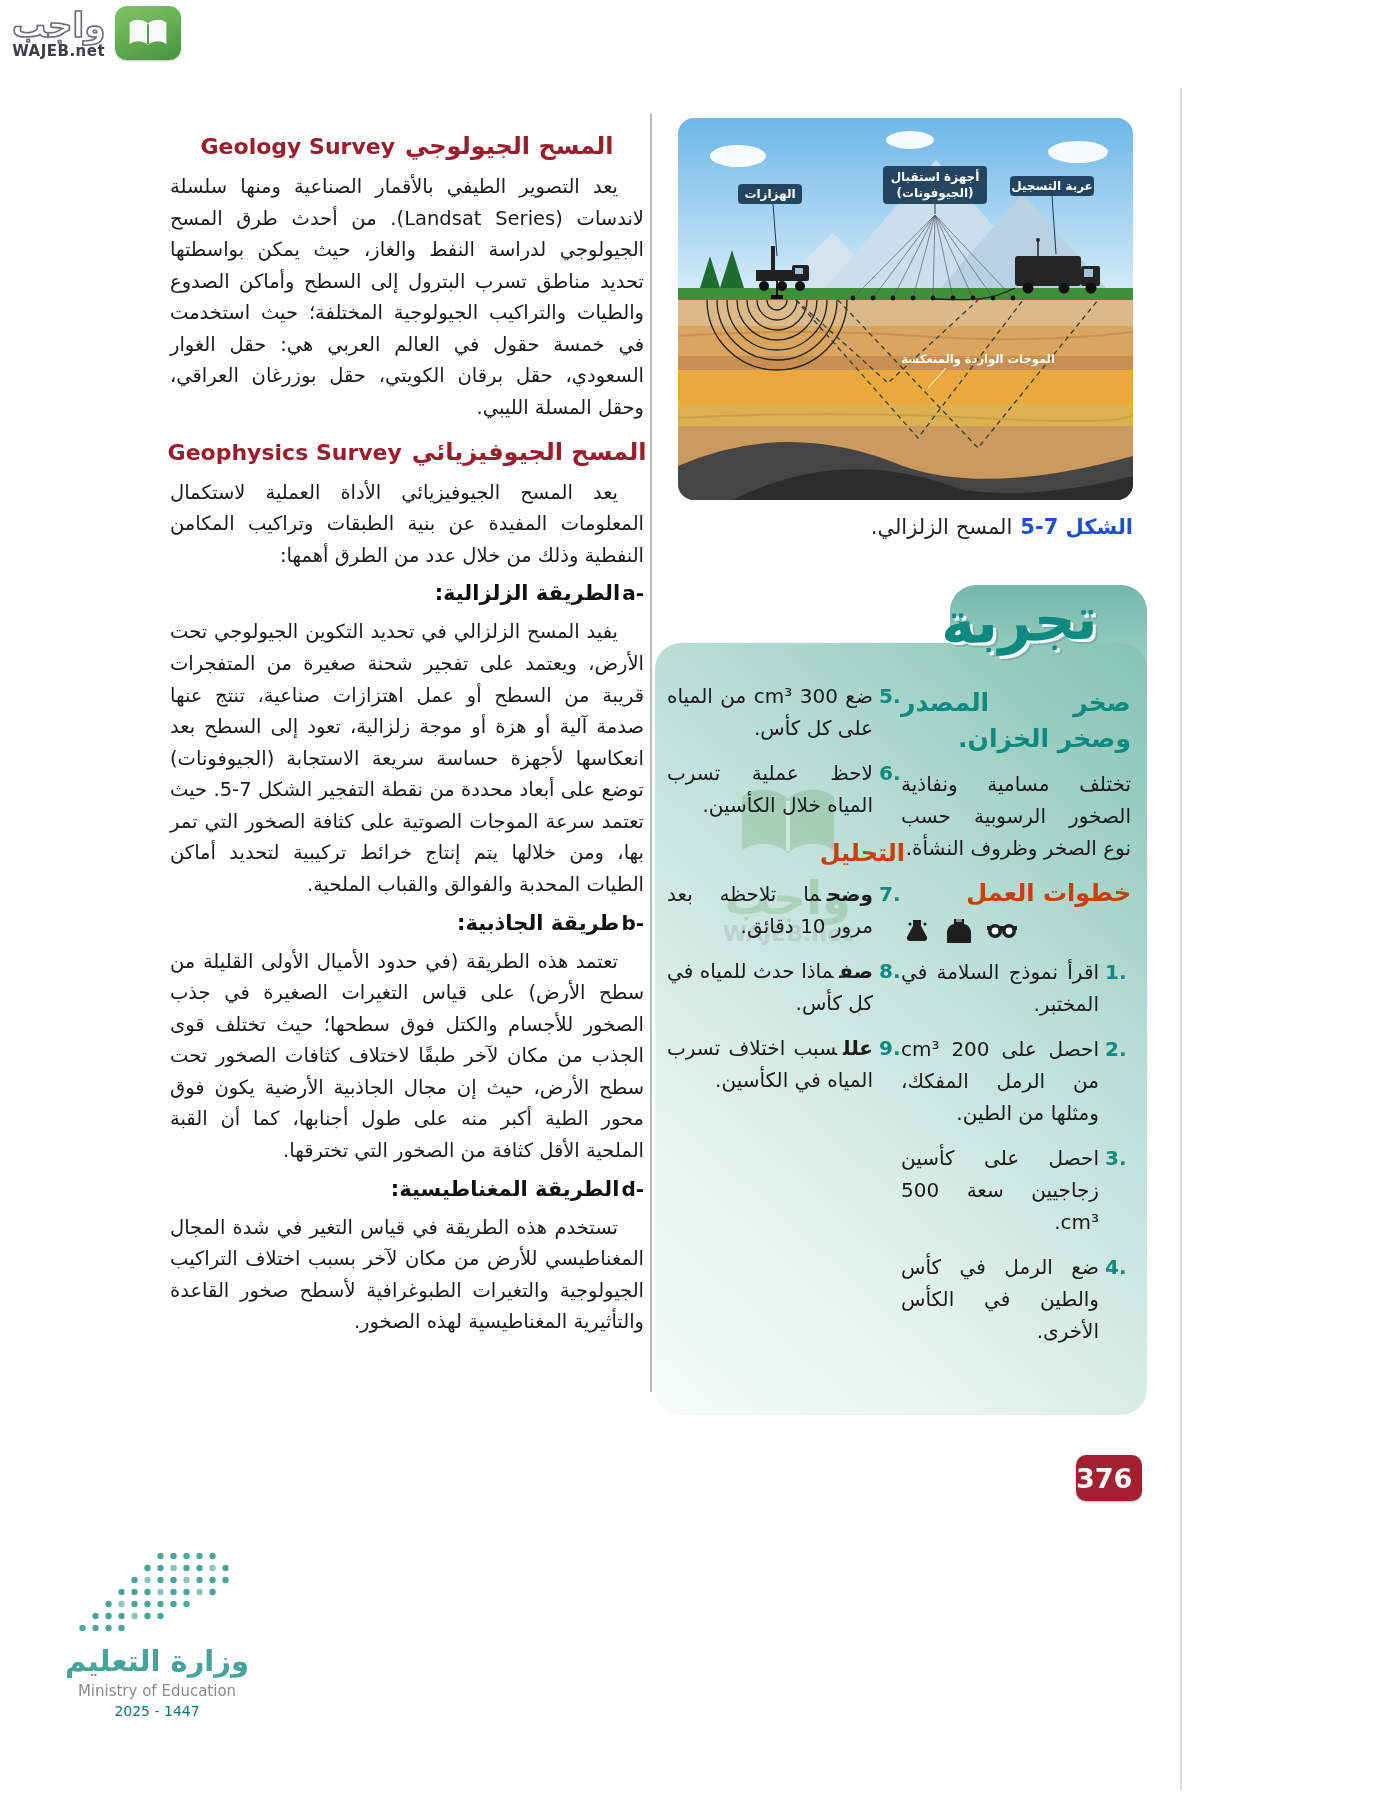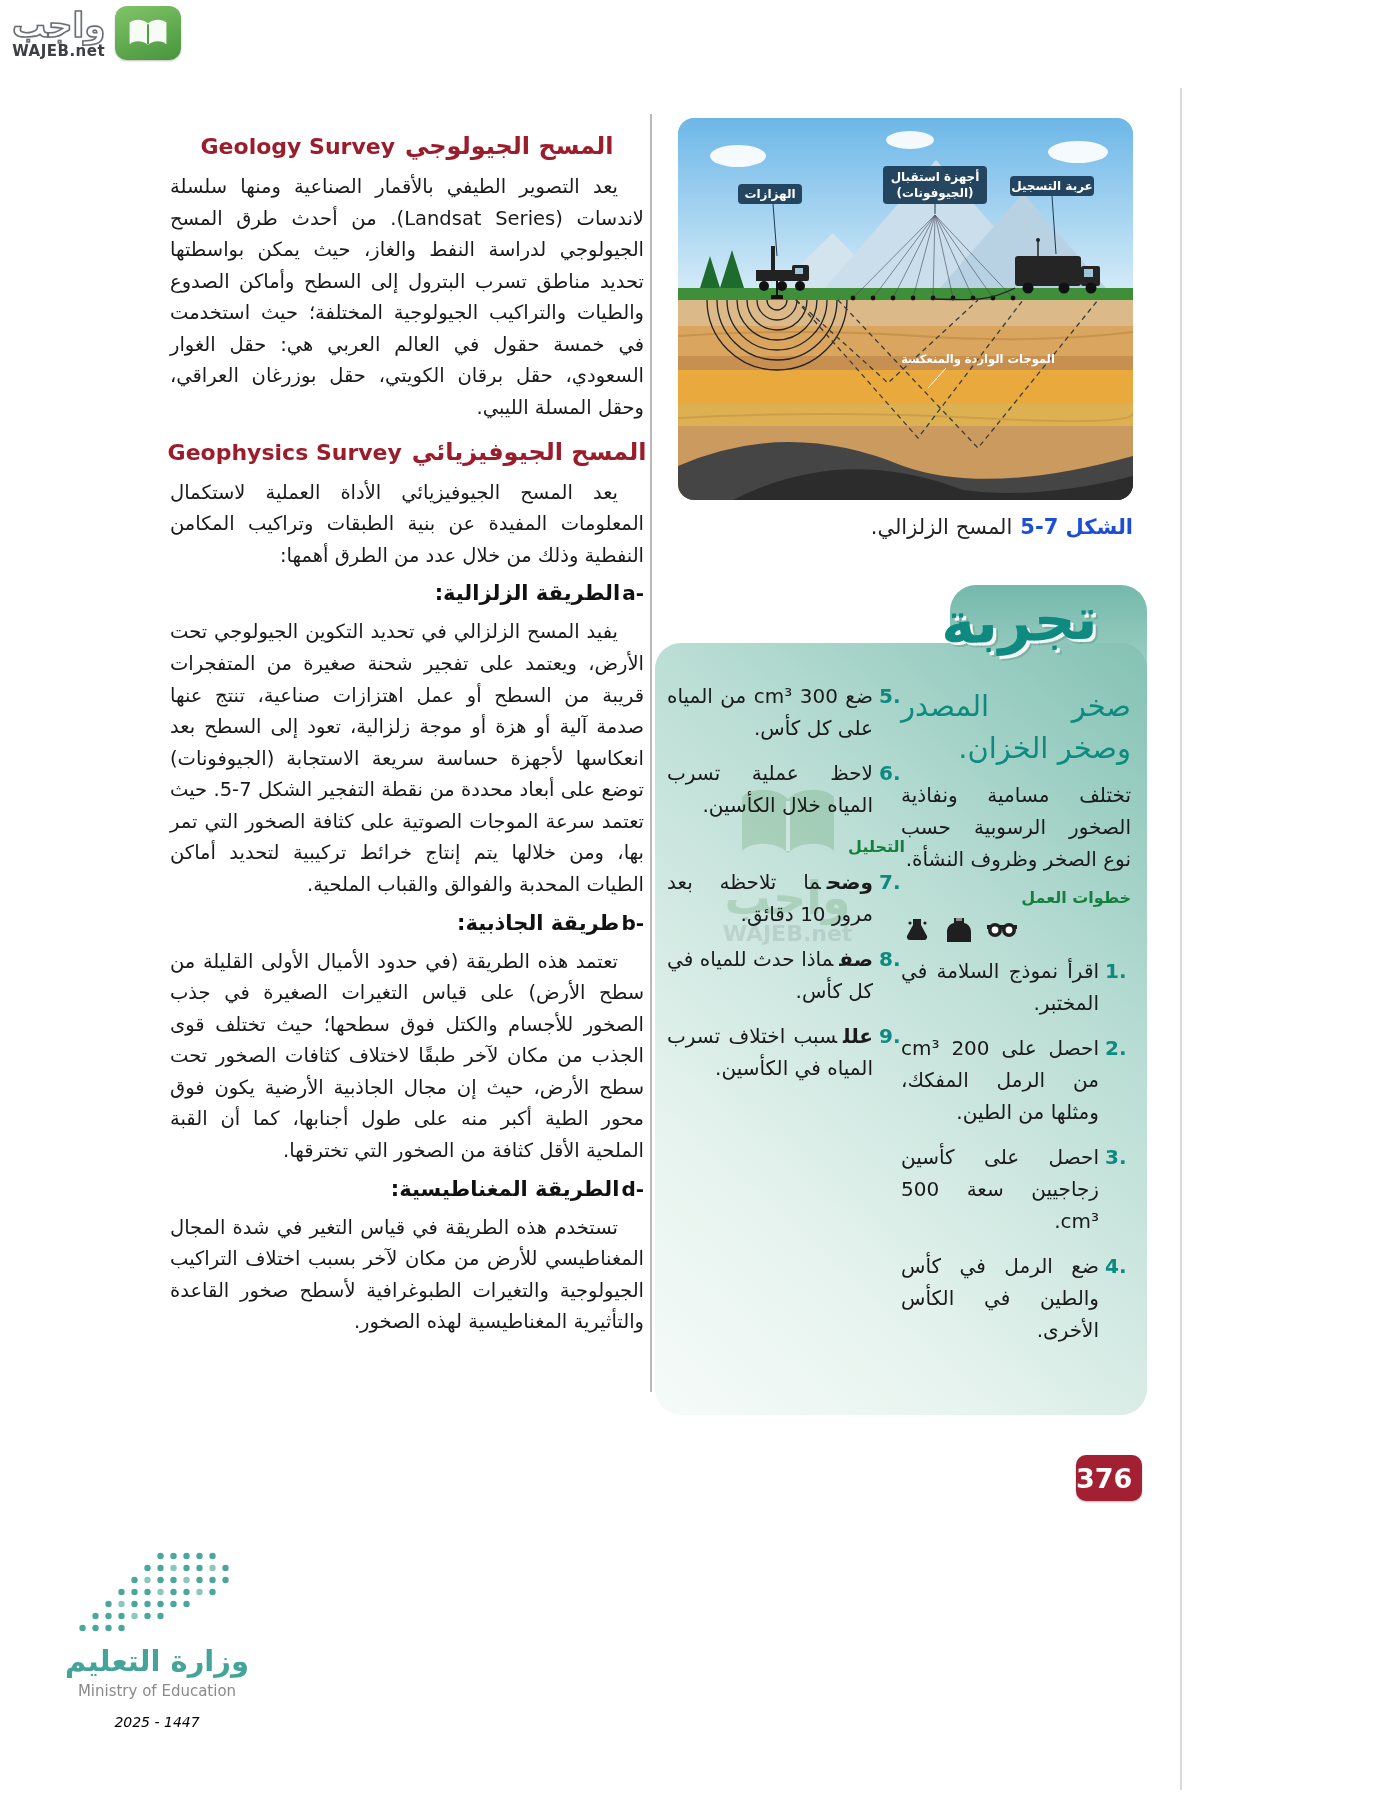--- a/index.html
+++ b/index.html
@@ -44,39 +44,39 @@
             background:linear-gradient(222deg,#84c2b4 0%,#b9ddd4 35%,#e6f3ee 75%,#f6fbf9 100%);}
   .exp-title{position:absolute;right:28px;top:2px;width:200px;text-align:center;font-size:58px;font-weight:bold;
              color:#0e8a80;transform:rotate(-2deg);
              text-shadow:3px 3px 0 rgba(255,255,255,.9),5px 5px 0 rgba(0,0,0,.12);}
   .exp-watermark{position:absolute;left:25px;top:190px;width:215px;opacity:.18;text-align:center;direction:ltr;}
   .exp-watermark .wm-ar{font-size:46px;font-weight:bold;color:#2f7d2c;line-height:1;}
   .exp-watermark .wm-en{font-size:22px;font-weight:bold;color:#6d7377;}
   .exp-col{position:absolute;text-align:justify;font-size:20px;line-height:1.6;}
   .exp-col.rightcol{right:16px;top:100px;width:230px;}
   .exp-col.leftcol{left:12px;top:95px;width:238px;}
-  .exp-subtitle{margin:0 0 10px;font-size:29px;line-height:1.45;font-weight:normal;color:#0e8a80;}
+  .exp-subtitle{margin:0 0 10px;font-size:25px;line-height:1.45;font-weight:bold;color:#0e8a80;}
   .exp-intro{margin:0 0 10px;}
-  .exp-h{margin:10px 0 6px;font-size:16px;font-weight:bold;color:#15803d;}
+  .exp-h{margin:10px 0 6px;font-size:24px;font-weight:bold;color:#c2410c;}
   .safety-icons{display:flex;gap:10px;margin:2px 0 12px;direction:ltr;}
   .step{display:flex;gap:6px;margin-bottom:13px;}
   .step .num{direction:ltr;min-width:26px;font-weight:bold;color:#0e8a80;}
   .step .txt{flex:1;}
   .step .lead{font-weight:bold;margin-inline-end:6px;}
 
   
   .pagenum{position:absolute;left:1076px;top:1455px;width:66px;height:46px;background:#a32033;
            border-radius:10px;display:flex;align-items:center;justify-content:flex-end;
            color:#fff;font-size:27px;font-weight:bold;box-shadow:0 1px 2px rgba(0,0,0,.3);}
 
   
   .moe{position:absolute;left:52px;top:1548px;width:210px;text-align:center;}
   .moe-ar{font-size:29px;font-weight:bold;color:#44a39a;letter-spacing:1px;}
   .moe-en{margin-top:4px;font-size:15px;color:#8a8a8a;direction:ltr;}
-  .moe-years{margin-top:14px;font-size:14px;color:#000000;direction:ltr;font-style:italic;}
+  .moe-years{margin-top:3px;font-size:14px;color:#0f766e;direction:ltr;}
 </style>
 </head>
 <body>
 
 <div class="page">
 
   <header class="brand">
     <div class="brand-text">
       <div class="brand-ar">واجب</div>
       <div class="brand-en">WAJEB.net</div>

